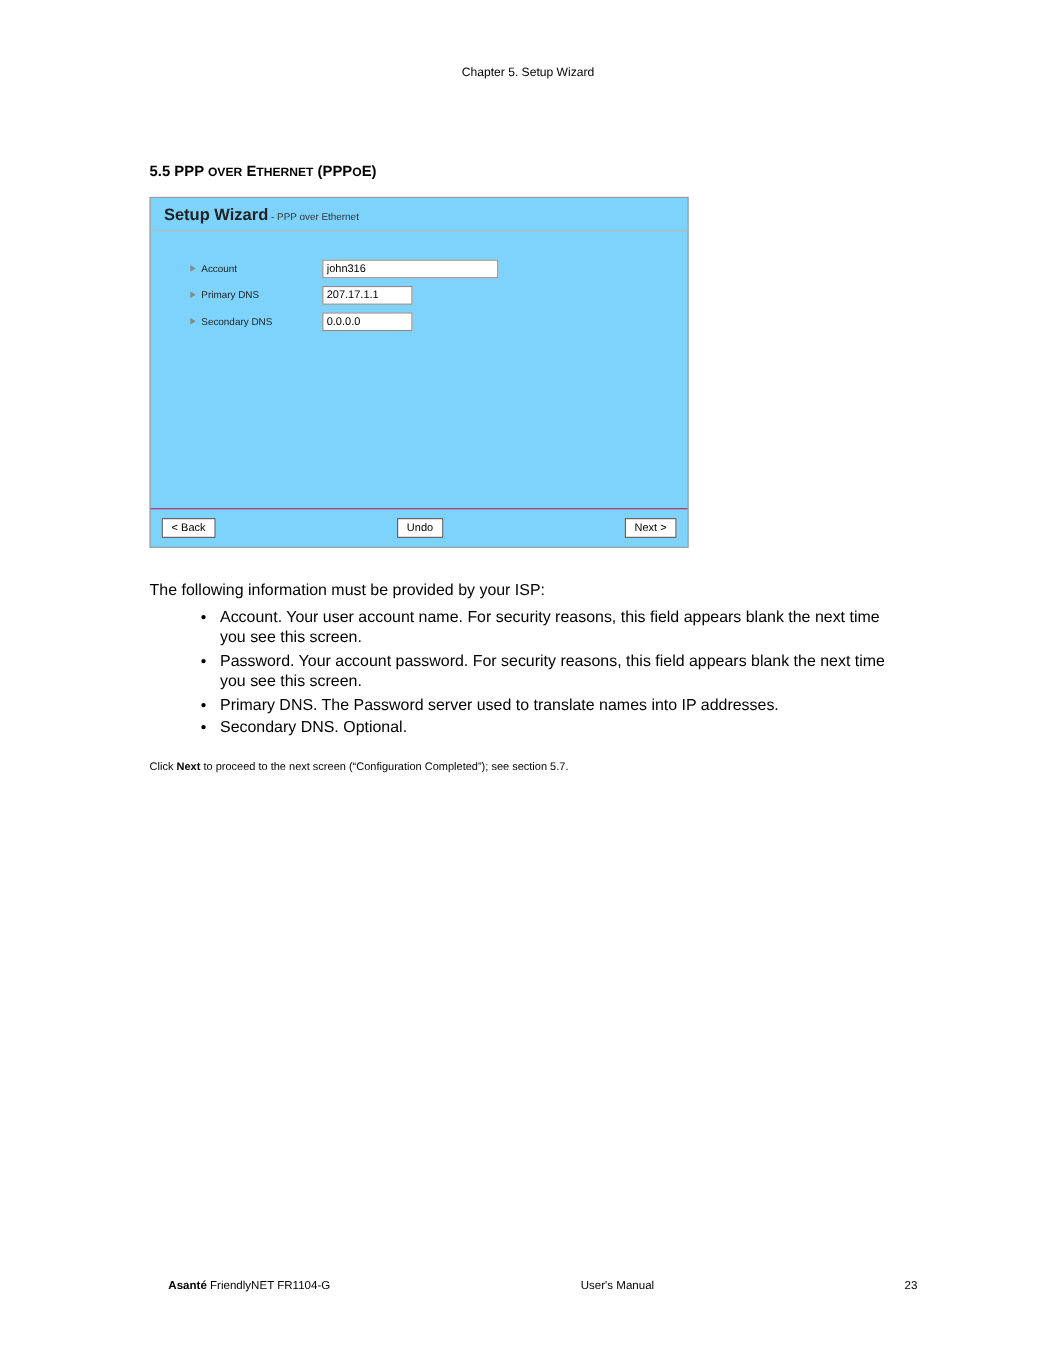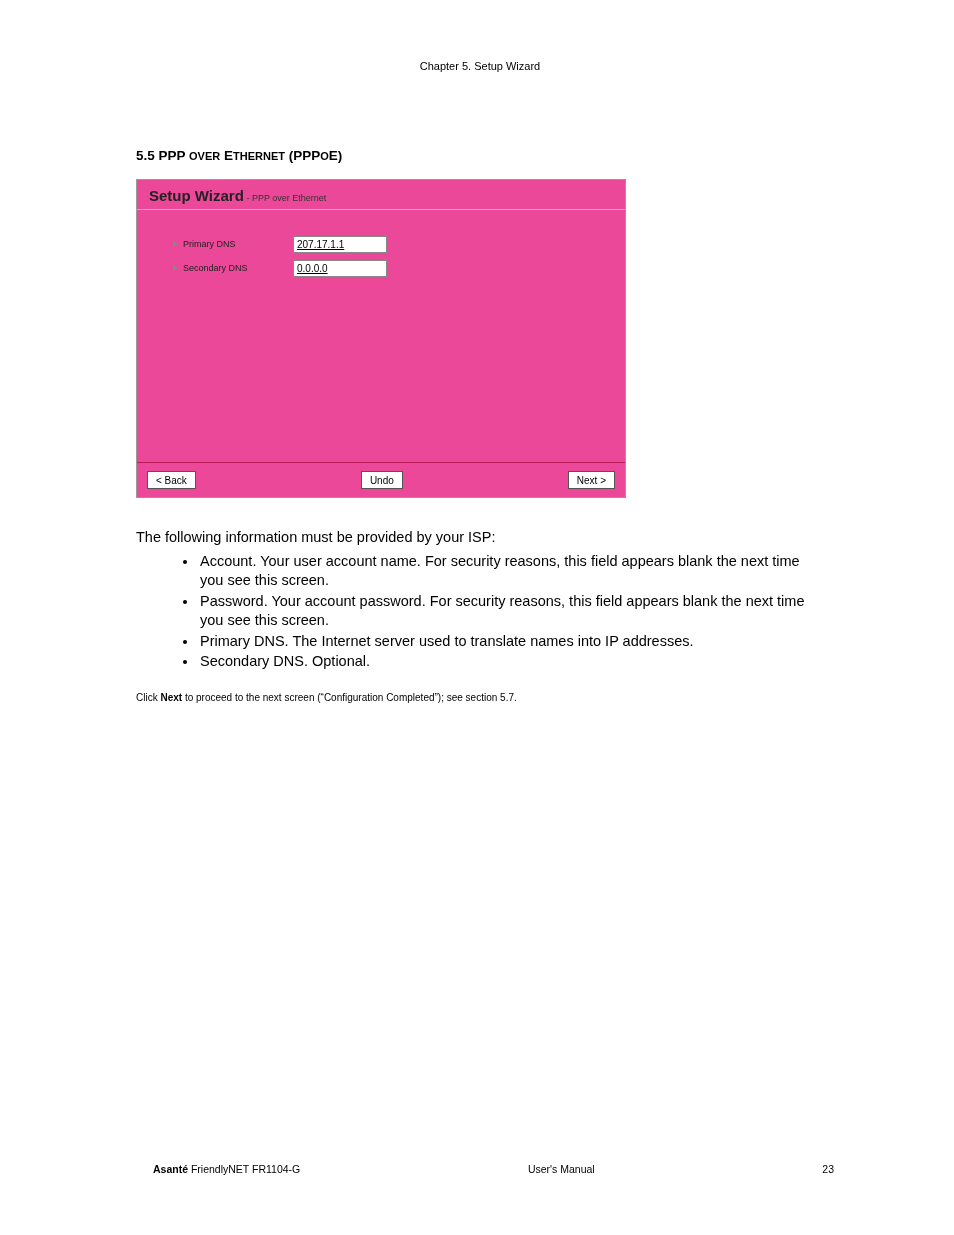--- a/index.html
+++ b/index.html
@@ -18,21 +18,21 @@
     text-align: center;
   }
   .section-heading {
     font-size: 13.5px;
     font-weight: bold;
     margin-bottom: 16px;
   }
   .wizard-box {
     width: 490px;
     border: 1px solid #999;
-    background: #ec4899;
+    background: #7dd3fc;
     margin-bottom: 30px;
   }
   .wizard-titlebar {
     padding: 7px 12px 4px 12px;
     border-bottom: 1px solid #bbb;
   }
   .wizard-title-main {
     font-family: Verdana, Geneva, sans-serif;
     font-size: 15px;
     font-weight: bold;
@@ -68,21 +68,21 @@
   }
   .field-input {
     font-family: Verdana, Geneva, sans-serif;
     font-size: 10px;
     border: 1px solid #888;
     height: 17px;
     padding: 0 3px;
     background: #fff;
   }
   .input-long { width: 160px; }
-  .input-med { width: 94px; text-decoration: underline; }
+  .input-med { width: 82px; }
   .wizard-footer {
     border-top: 1px solid #be185d;
     padding: 8px 10px;
     display: flex;
     justify-content: space-between;
     gap: 4px;
   }
   .wiz-btn {
     font-family: Verdana, Geneva, sans-serif;
     font-size: 10px;
@@ -130,41 +130,46 @@
   <span>5.5 PPP </span><span style="font-size:11px">OVER</span><span> E</span><span style="font-size:11px">THERNET</span><span> (PPP</span><span style="font-size:11px">O</span><span>E)</span>
 </div>
 
 <div class="wizard-box">
   <div class="wizard-titlebar">
     <span class="wizard-title-main">Setup Wizard</span><span class="wizard-title-sub"> - </span><span class="wizard-title-sub">PPP over Ethernet</span>
   </div>
   <div class="wizard-form">
     <div class="field-row">
       <span class="field-arrow"></span>
+      <span class="field-label">Account</span>
+      <input class="field-input input-long" value="john316" style="">
+    </div>
+    <div class="field-row">
+      <span class="field-arrow"></span>
       <span class="field-label">Primary DNS</span>
       <input class="field-input input-med" value="207.17.1.1" style="">
     </div>
     <div class="field-row">
       <span class="field-arrow"></span>
       <span class="field-label">Secondary DNS</span>
       <input class="field-input input-med" value="0.0.0.0" style="">
     </div>
   </div>
   <div class="wizard-footer">
     <button class="wiz-btn">&lt; Back</button>
     <button class="wiz-btn">Undo</button>
     <button class="wiz-btn">Next &gt;</button>
   </div>
 </div>
 
 <div class="body-text intro-line">The following information must be provided by your ISP:</div>
 <ul class="bullets">
   <li>Account. Your user account name. For security reasons, this field appears blank the next time you see this screen.</li>
   <li>Password. Your account password. For security reasons, this field appears blank the next time you see this screen.</li>
-  <li>Primary DNS. The Internet server used to translate names into IP addresses.</li>
+  <li>Primary DNS. The Password server used to translate names into IP addresses.</li>
   <li>Secondary DNS. Optional.</li>
 </ul>
 <div class="next-line">
   <span>Click </span><b>Next</b><span> to proceed to the next screen (“Configuration Completed”); see section 5.7.</span>
 </div>
 
 <div class="footer-bar">
   <span class="footer-left">
     <b>Asanté</b><span> FriendlyNET FR1104-G</span>
   </span>

